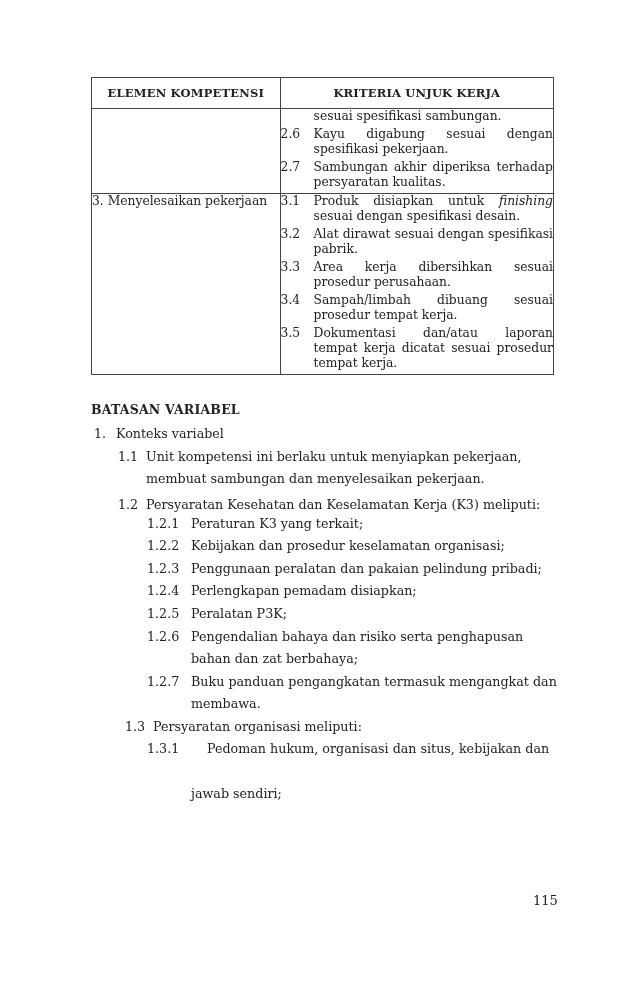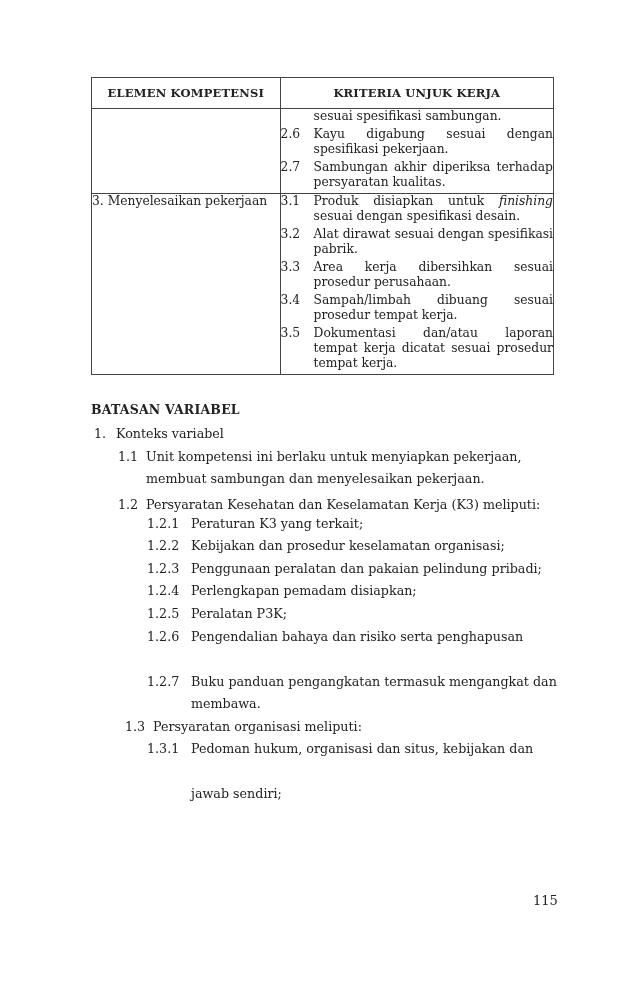--- a/index.html
+++ b/index.html
@@ -134,36 +134,37 @@
   <div class="line lvl3" style="top:603px;">
     <span class="num">1.2.5</span>
     <span>Peralatan P3K;</span>
   </div>
   <div class="line lvl3" style="top:626px;">
     <span class="num">1.2.6</span>
     <span class="just">Pengendalian bahaya dan risiko serta penghapusan</span>
   </div>
   <div class="line lvl3" style="top:648px;">
     <span class="num"></span>
+    <span>bahan dan zat berbahaya;</span>
   </div>
   <div class="line lvl3" style="top:671px;">
     <span class="num">1.2.7</span>
     <span class="just">Buku panduan pengangkatan termasuk mengangkat dan</span>
   </div>
   <div class="line lvl3" style="top:693px;">
     <span class="num"></span>
     <span>membawa.</span>
   </div>
 
   <div class="line lvl2" style="top:716px;margin-left:7px;">
     <span class="num">1.3</span>
     <span>Persyaratan organisasi meliputi:</span>
   </div>
 
-  <div class="line lvl3" style="top:738px;">
+  <div class="line lvl3" style="top:738px;gap:16px;">
     <span class="num">1.3.1</span>
     <span class="just">Pedoman hukum, organisasi dan situs, kebijakan dan</span>
   </div>
   <div class="line lvl3" style="top:761px;">
     <span class="num"></span>
   </div>
   <div class="line lvl3" style="top:783px;">
     <span class="num"></span>
     <span>jawab sendiri;</span>
   </div>

